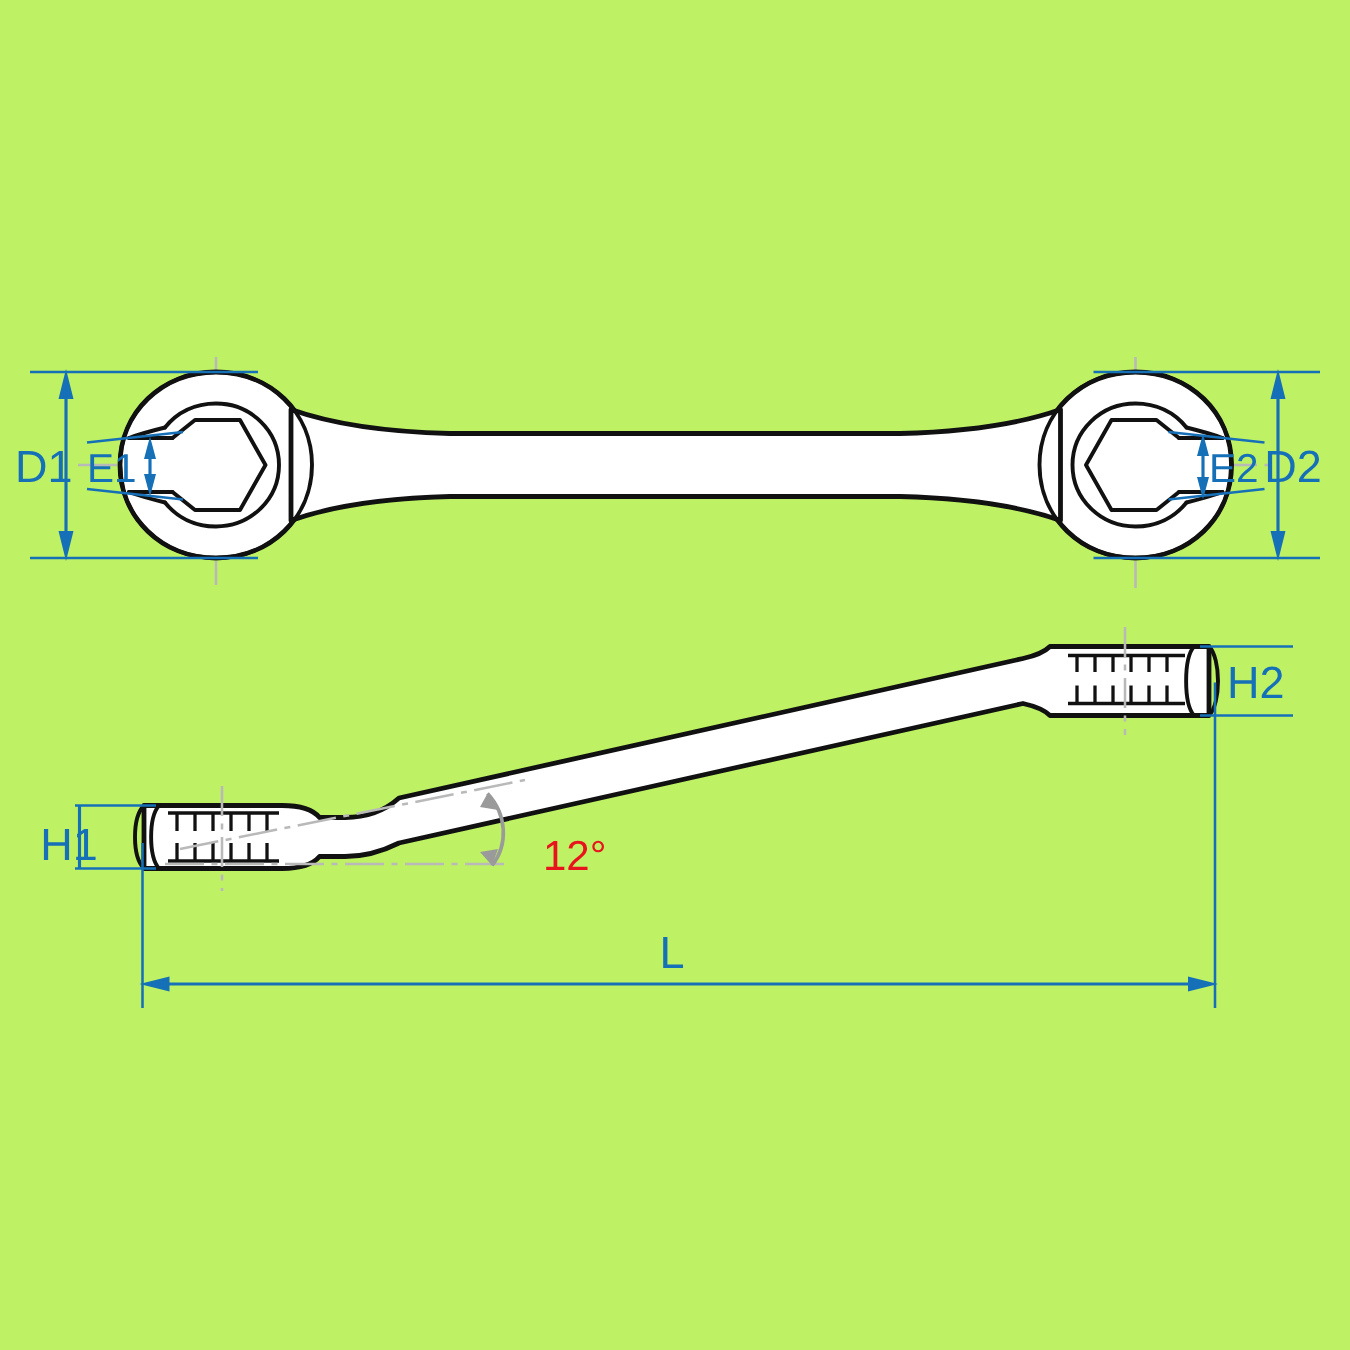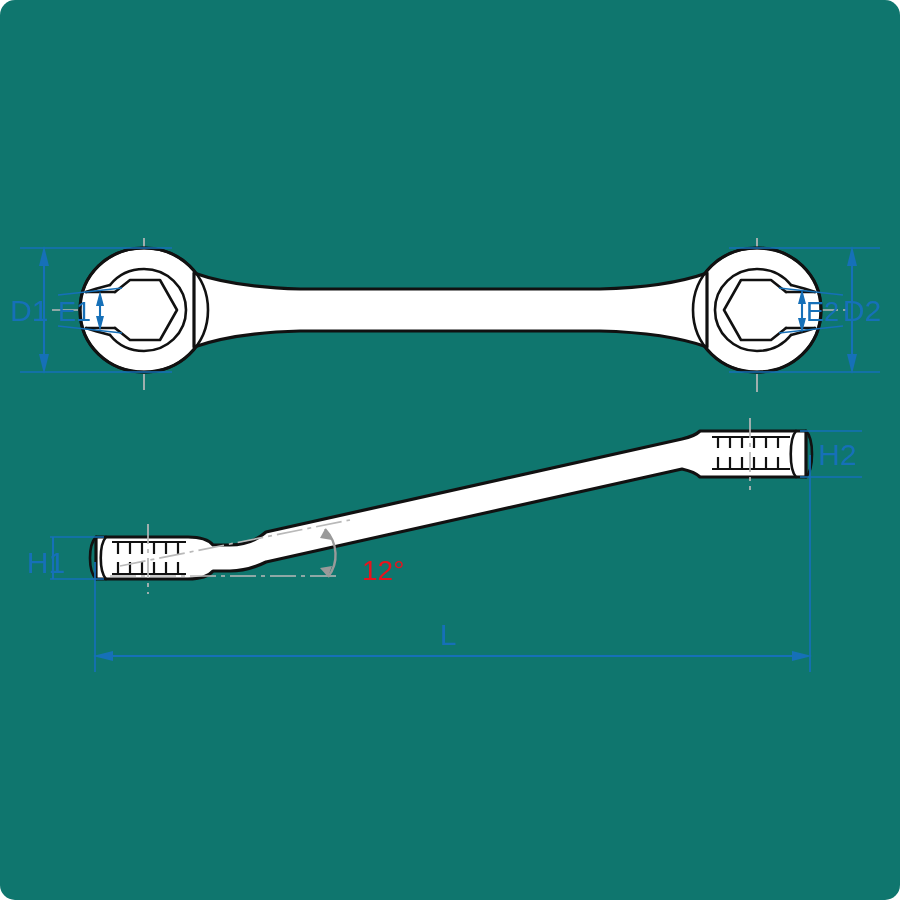--- a/index.html
+++ b/index.html
@@ -7,23 +7,22 @@
     padding: 0;
     background: #ffffff;
   }
   body {
     font-family: "Liberation Sans", sans-serif;
   }
   #drawing-root {
     position: relative;
     width: 900px;
     height: 900px;
-    background: #0f766e;
+    background: #bef264;
     overflow: hidden;
-    border-radius: 15px;
   }
   svg.canvas {
     position: absolute;
     top: 0;
     left: 0;
     width: 900px;
     height: 900px;
     display: block;
   }
   text {

